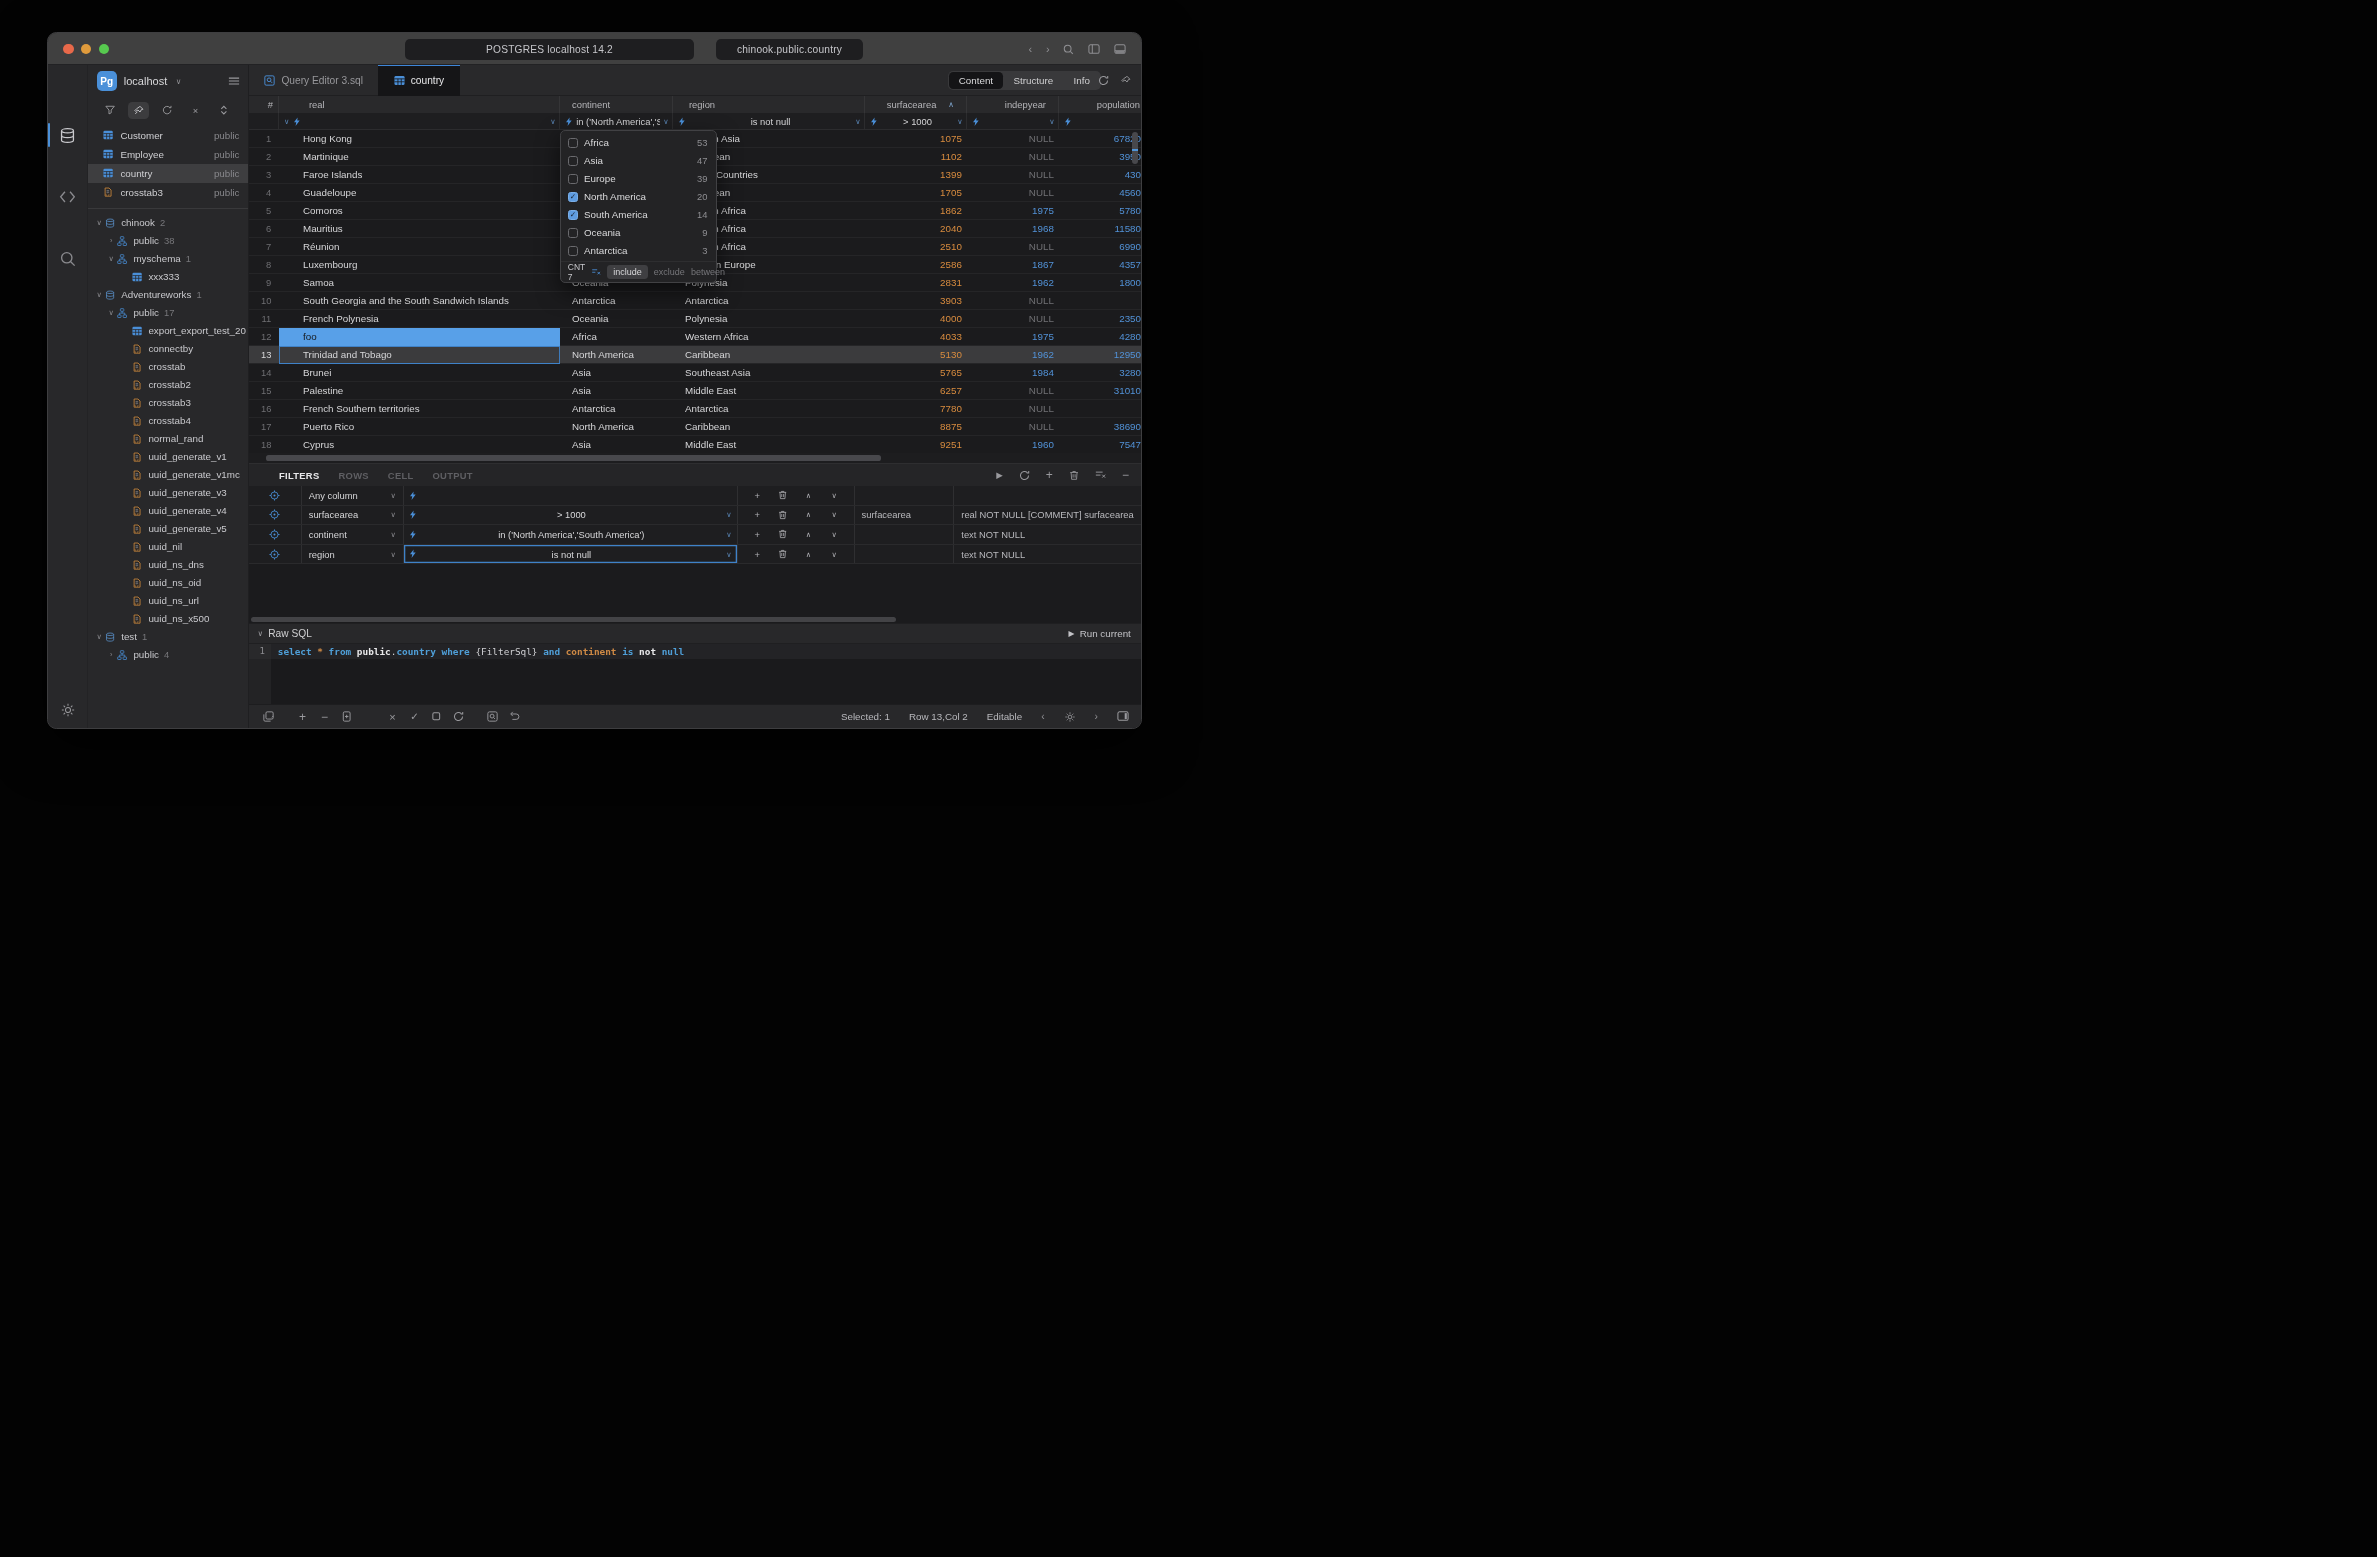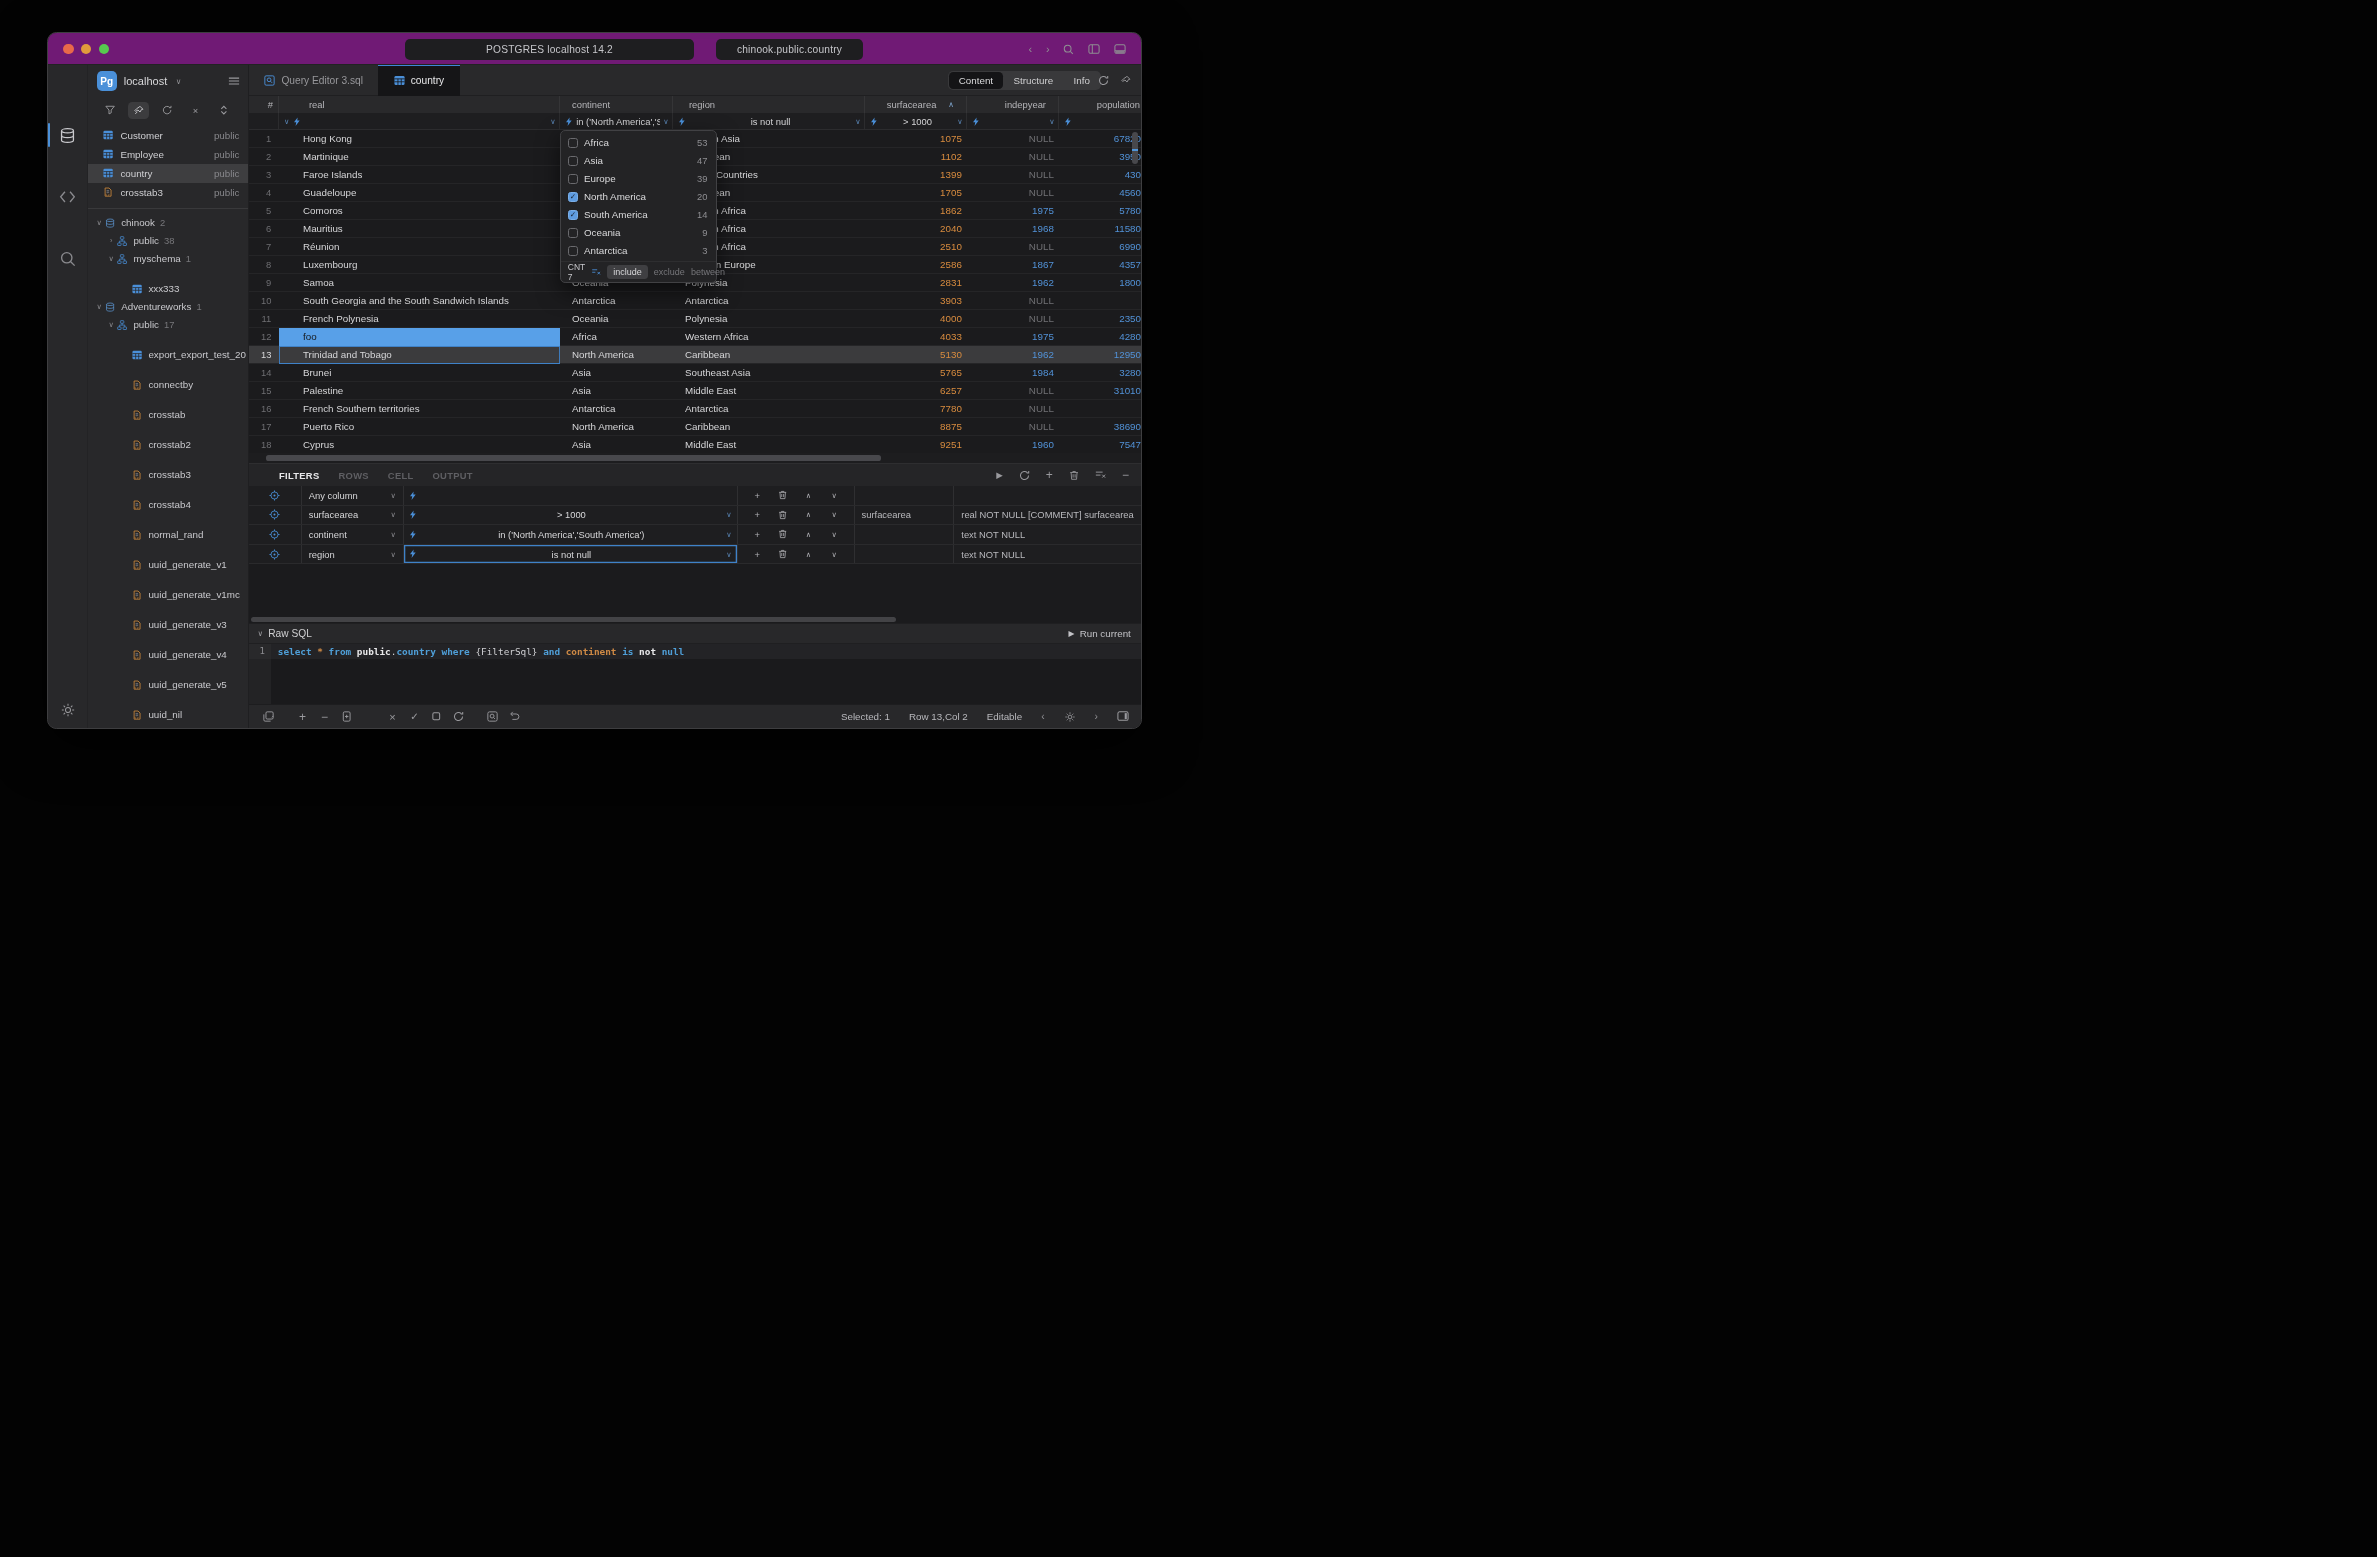--- a/index.html
+++ b/index.html
@@ -1,20 +1,20 @@
 <!DOCTYPE html>
 <html style="font-size:13.7px"><head>
 <meta charset="utf-8">
 <style>
   * { margin:0; padding:0; box-sizing:border-box; }
   html,body { width:1189px; height:779px; background:#030303; font-family:"Liberation Sans","DejaVu Sans",sans-serif; overflow:hidden; }
   .window { position:absolute; left:47px; top:32px; width:1095px; height:697px; background:#28282a; border:0.9px solid #3e3e40; border-radius:9.4px; overflow:hidden; box-shadow:0 15.4px 51px rgba(0,0,0,.8); display:flex; flex-direction:column; }
 
   
-  .titlebar { position:relative; height:32px; background:#701a75; flex:0 0 32px; border-bottom:0.9px solid #222224; }
+  .titlebar { position:relative; height:32px; background:#404040; flex:0 0 32px; border-bottom:0.9px solid #222224; }
   .lights { position:absolute; left:15.4px; top:11px; display:flex; gap:7.7px; }
   .light { width:10.2px; height:10.2px; border-radius:50%; }
   .l-close{ background:#e8694a; } .l-min{ background:#e09b3c; } .l-max{ background:#57c94f; }
   .tpill { position:absolute; top:6px; height:20.5px; background:#1e1e20; border-radius:5.1px; color:#c6c6ca; font-size:10.2px; display:flex; align-items:center; justify-content:center; letter-spacing:0.2px; }
   .tpill1 { left:357px; width:289px; }
   .tpill2 { left:668px; width:147px; }
   .tb-icons { position:absolute; right:15.4px; top:0; height:32px; display:flex; align-items:center; gap:13.7px; color:#8f8f93; font-size:11px; }
 
   
   .main { flex:1; display:flex; min-height:0; }
@@ -35,21 +35,21 @@
   .pinned { padding-top:1.7px; }
   .pin-row { height:19px; display:flex; align-items:center; padding:0 8.5px 0 15.4px; gap:6.8px; font-size:9.8px; color:#cfcfd2; white-space:nowrap; }
   .pin-row.selected { background:#3e3e40; }
   .pin-schema { margin-left:auto; color:#87878b; }
   .tree-sep { height:0.9px; background:#39393b; margin:6px 0 5.1px 0; }
   .tree { flex:1; overflow:hidden; }
   .tree-row { height:18px; display:flex; align-items:center; font-size:9.8px; color:#c9c9cd; white-space:nowrap; overflow:hidden; }
   .tr-chev { width:8.5px; color:#8a8a8e; font-size:7.3px; text-align:center; flex:0 0 8.5px; }
   .tr-count { margin-left:5.1px; color:#77777b; font-size:9.4px; }
   .tree-row .ic { margin:0 6px 0 1.7px; }
-  .d0 { padding-left:6.8px; } .d1 { padding-left:19px; } .d2 { padding-left:34px;margin-top:12px; }
+  .d0 { padding-left:6.8px; } .d1 { padding-left:19px; } .d2 { padding-left:34px; }
 
   
   .content { flex:1; min-width:0; display:flex; flex-direction:column; background:#1b1b1d; }
   .tabbar { height:31px; background:#29292b; border-bottom:0.9px solid #1f1f21; display:flex; align-items:center; position:relative; flex:0 0 31px; }
   .tab { display:flex; align-items:center; gap:6px; padding:0 15.4px; height:31px; font-size:10.2px; color:#97979b; }
   .tab.active { background:#151517; color:#e8e8ea; border-top:1.7px solid #3e86d8; padding-top:0; }
   .seg-wrap { position:absolute; right:40px; top:6px; height:19px; background:#39393b; border-radius:5.1px; display:flex; align-items:center; padding:0.9px; }
   .seg { height:17px; padding:0 10.2px; font-size:9.8px; color:#cfcfd1; display:flex; align-items:center; border-radius:4.3px; }
   .seg.active { background:#141416; color:#dadadc; }
   .tab-right-ics { position:absolute; right:10.2px; top:0; height:31px; display:flex; align-items:center; gap:12px; color:#9a9a9e; }

